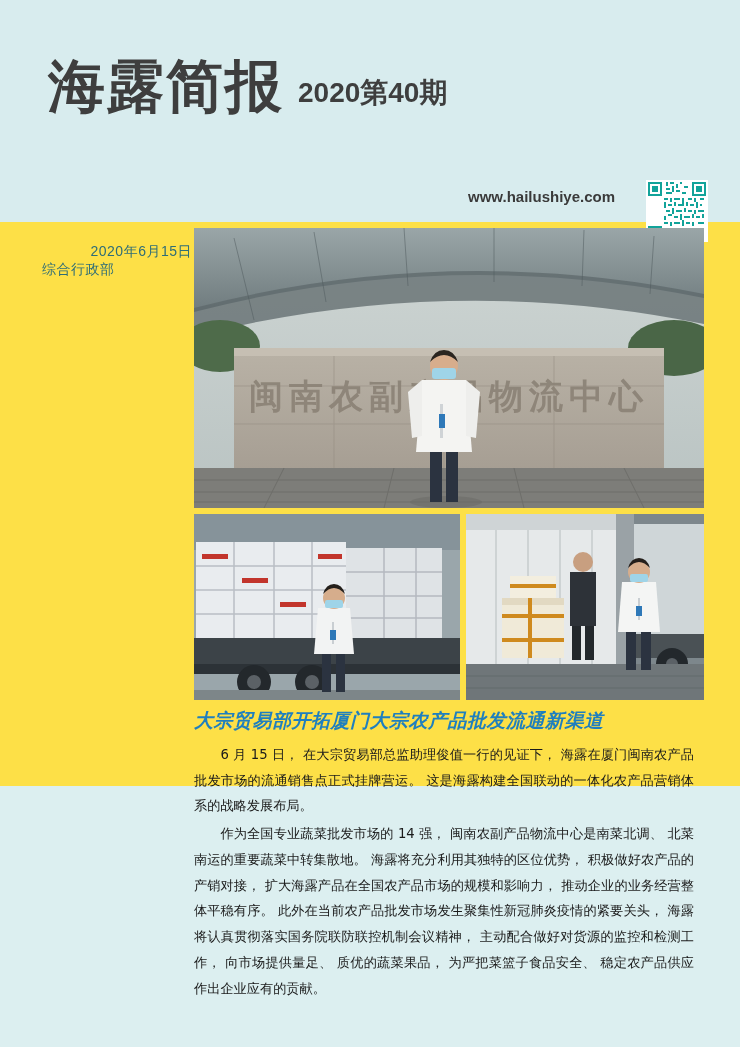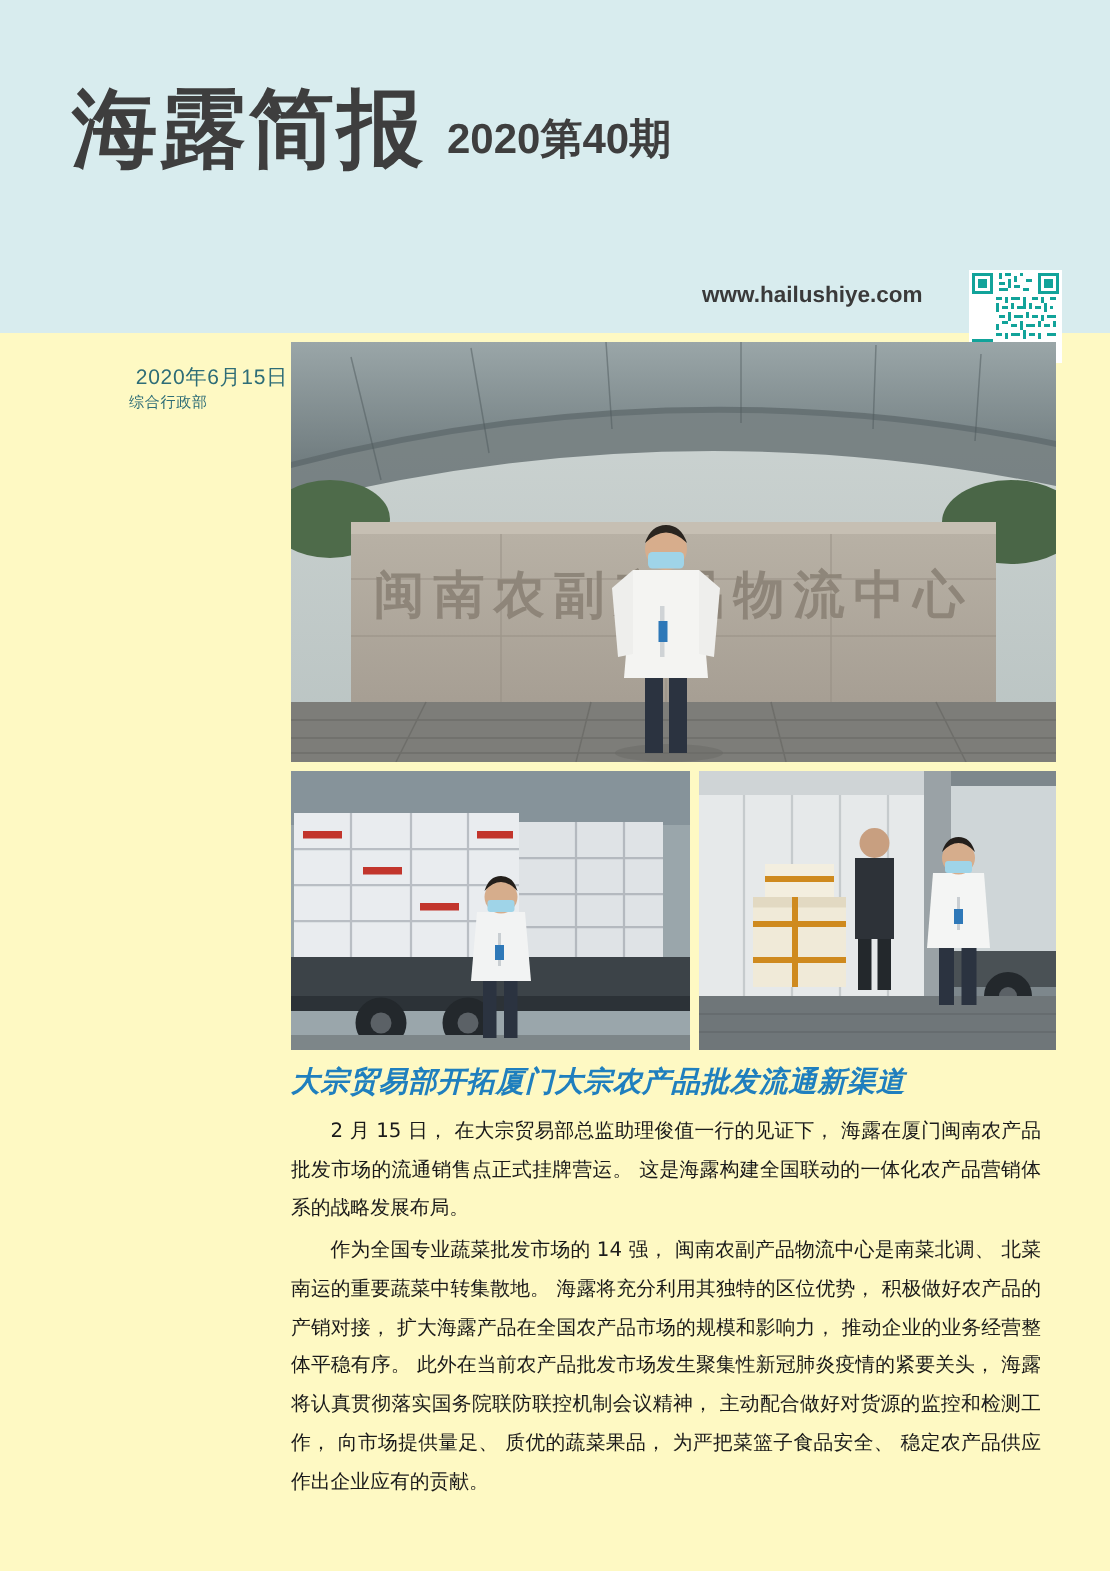--- a/index.html
+++ b/index.html
@@ -10,22 +10,22 @@
     width: 740px;
     height: 1047px;
     background: #dceff0;
     font-family: "Liberation Sans", sans-serif;
     overflow: hidden;
     position: relative;
   }
   .page {
     position: relative;
     width: 740px;
-    height: 1047px;
-    background: #fef9c3;
+    height: 786px;
+    background: #fde047;
   }
   
   .header {
     position: absolute;
     left: 0;
     top: 0;
     width: 740px;
     height: 222px;
     background: #d8ecee;
   }
@@ -82,24 +82,23 @@
     width: 150px;
     color: #2f6f78;
   }
   .meta-date {
     font-size: 14px;
     color: #2e6d77;
     letter-spacing: 0.5px;
     text-align: right;
   }
   .meta-dept {
-    font-size: 10px;
+    font-size: 14px;
     color: #2e6d77;
     letter-spacing: 0.5px;
-    margin-left: 44px;
   }
   
   .photo {
     position: absolute;
     overflow: hidden;
     background: #b9c6c9;
   }
   .photo-main {
     left: 194px;
     top: 228px;
@@ -426,17 +425,17 @@
         <rect x="170" y="92" width="6" height="10" fill="#2e78b8"></rect>
         <circle cx="173" cy="58" r="11" fill="#d6ad8c"></circle>
         <path d="M162 54 q11 -12 22 0 q-3 -10 -11 -10 q-8 0 -11 10 Z" fill="#241f1b"></path>
         <rect x="164" y="60" width="18" height="8" rx="2" fill="#9fd4e8"></rect>
       </g>
     </svg>
   </div>
 
   <div class="article-title">大宗贸易部开拓厦门大宗农产品批发流通新渠道</div>
   <div class="article-body">
-    <p>2 月 15 日， 在大宗贸易部总监助理俊值一行的见证下， 海露在厦门闽南农产品批发市场的流通销售点正式挂牌营运。 这是海露构建全国联动的一体化农产品营销体系的战略发展布局。</p>
+    <p>6 月 15 日， 在大宗贸易部总监助理俊值一行的见证下， 海露在厦门闽南农产品批发市场的流通销售点正式挂牌营运。 这是海露构建全国联动的一体化农产品营销体系的战略发展布局。</p>
     <p>作为全国专业蔬菜批发市场的 14 强， 闽南农副产品物流中心是南菜北调、 北菜南运的重要蔬菜中转集散地。 海露将充分利用其独特的区位优势， 积极做好农产品的产销对接， 扩大海露产品在全国农产品市场的规模和影响力， 推动企业的业务经营整体平稳有序。 此外在当前农产品批发市场发生聚集性新冠肺炎疫情的紧要关头， 海露将认真贯彻落实国务院联防联控机制会议精神， 主动配合做好对货源的监控和检测工作， 向市场提供量足、 质优的蔬菜果品， 为严把菜篮子食品安全、 稳定农产品供应作出企业应有的贡献。</p>
   </div>
 
 </div>
 
 </body></html>

